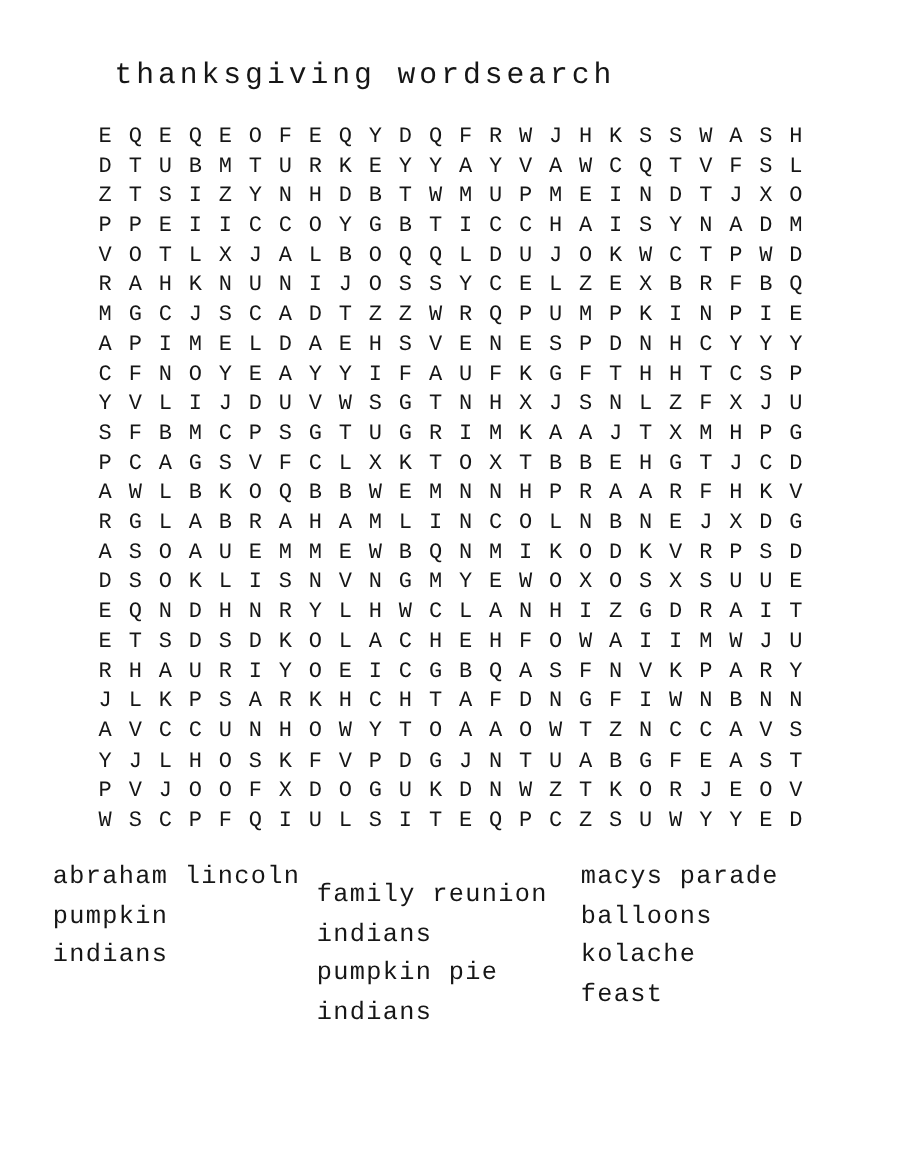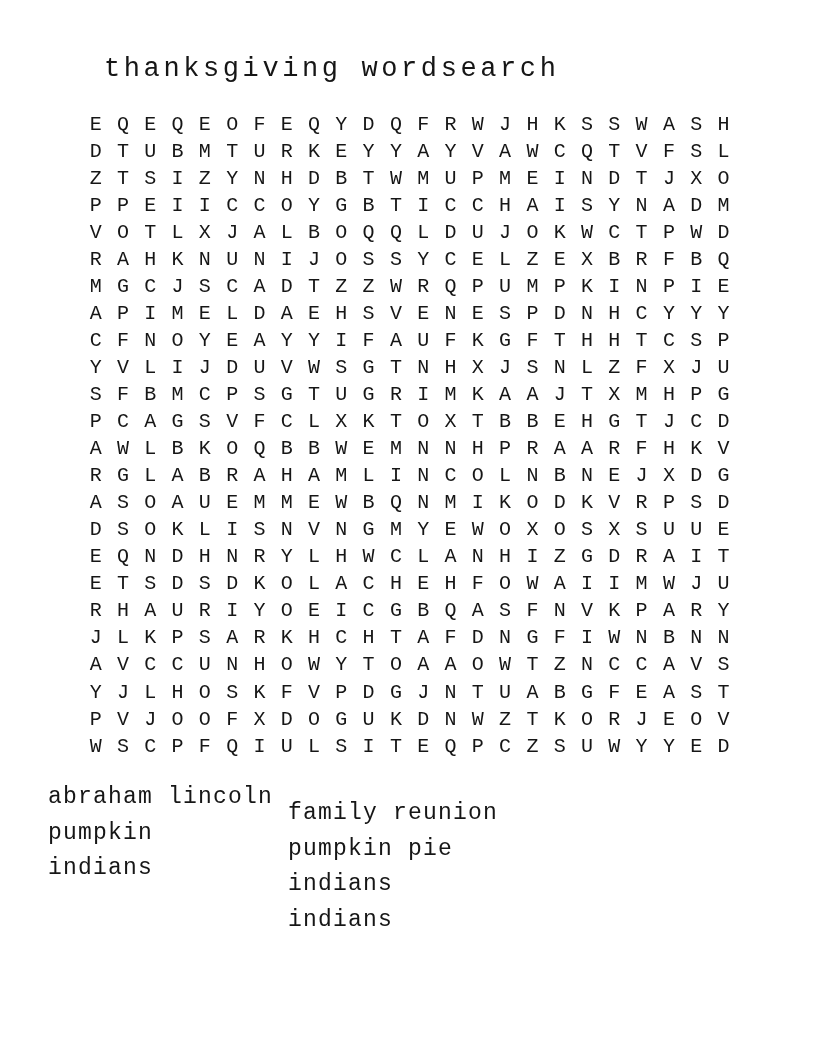--- a/index.html
+++ b/index.html
@@ -697,18 +697,24 @@
       </div>
     </div>
   <div class="wordlist" id="wordlist">
       <div class="word-col word-col-1">
         <div class="word">abraham lincoln</div>
         <div class="word">pumpkin</div>
         <div class="word">indians</div>
       </div>
       <div class="word-col word-col-2">
         <div class="word">family reunion</div>
+        <div class="word">indians</div>
         <div class="word">pumpkin pie</div>
         <div class="word">indians</div>
-        <div class="word">indians</div>
+      </div>
+      <div class="word-col word-col-3">
+        <div class="word">macys parade</div>
+        <div class="word">balloons</div>
+        <div class="word">kolache</div>
+        <div class="word">feast</div>
       </div>
     </div>
 </div>
 
 </body></html>

